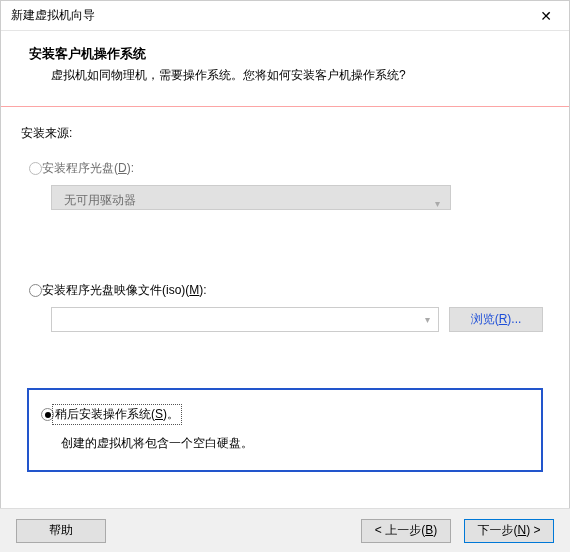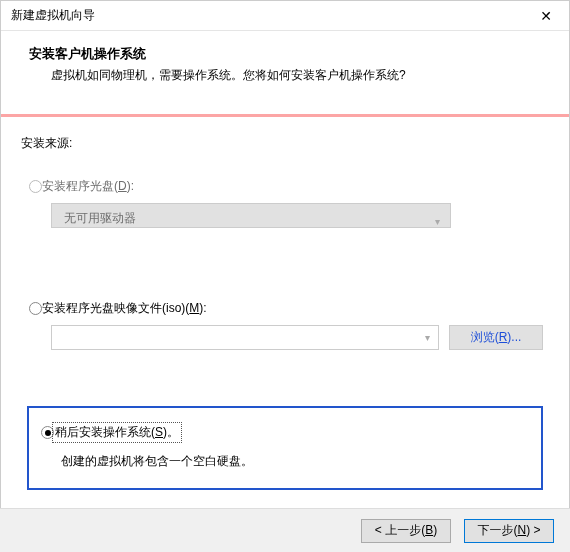--- a/index.html
+++ b/index.html
@@ -27,37 +27,37 @@
   .close-btn {
     width: 46px;
     height: 30px;
     display: flex;
     align-items: center;
     justify-content: center;
     font-size: 14px;
     color: #000;
   }
   .header {
-    padding: 14px 20px 30px 28px;
-    background: #fff;
-    border-bottom: 3px solid #fca5a5;
+    padding: 14px 20px 22px 28px;
+    background: #fff;
+    border-bottom: 1px solid #fca5a5;
   }
   .header .heading {
     font-weight: bold;
     font-size: 13px;
     margin-bottom: 4px;
   }
   .header .subheading {
     font-size: 12px;
     margin-left: 22px;
   }
   .body {
     padding: 18px 20px 0 20px;
   }
-  .source-label { margin-bottom: 26px; }
+  .source-label { margin-bottom: 18px; }
   .option-disabled { color: #6e6e6e; }
   .radio-row {
     display: flex;
     align-items: center;
     gap: 0;
     margin-left: 8px;
   }
   .radio {
     width: 13px;
     height: 13px;
@@ -224,20 +224,23 @@
       <span class="radio filled"></span>
       <span class="focus-ring">
         <span>稍后安装操作系统(</span><span class="shortcut">S</span><span>)。</span>
       </span>
     </div>
     <div class="hint">创建的虚拟机将包含一个空白硬盘。</div>
   </div>
 </div>
 
 <div class="footer">
+  <div class="btn">
+    <span>帮助</span>
+  </div>
   <div class="spacer"></div>
   <div class="btn">
     <span>
       <span>&lt; 上一步(</span><span class="shortcut">B</span><span>)</span>
     </span>
   </div>
   <div class="btn default">
     <span>
       <span>下一步(</span><span class="shortcut">N</span><span>) &gt;</span>
     </span>

